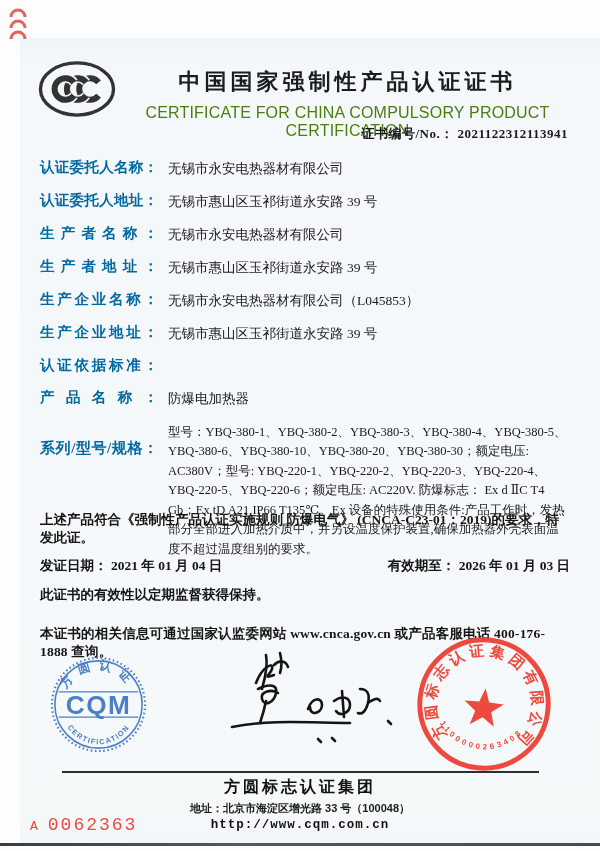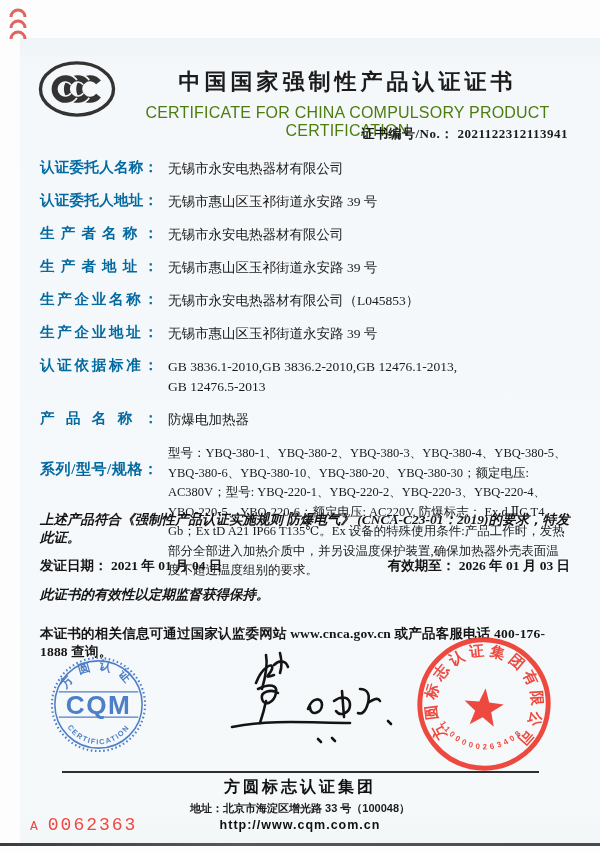--- a/index.html
+++ b/index.html
@@ -27,37 +27,37 @@
   .f-label { width:118px; flex-shrink:0; font-weight:700; font-size:14.5px;
     text-align:justify; text-align-last:justify; color:#0369a1; line-height:1.3; }
   .f-value { flex:1; margin-left:10px; font-size:13.5px; line-height:1.45;
     white-space:pre-line; padding-top:1px; }
   .f-row.spec .f-value { font-size:12.5px; line-height:1.56; padding-top:2px; }
   .f-row.spec .f-label { font-size:15px; padding-top:18px; }
 
   
   .statements { position:absolute; left:40px; top:511px; width:530px;
     font-size:13.5px; font-weight:700; color:#151515; }
-  .st-line { margin-bottom:10px;font-style:italic; }
+  .st-line { margin-bottom:10px; }
   .dates { display:flex; justify-content:space-between; margin-bottom:11px; }
   .info-note { margin-top:21px; letter-spacing:.2px; }
 
   
   .cqm { position:absolute; left:50px; top:656px; }
   .signature { position:absolute; left:222px; top:645px; }
   .stamp { position:absolute; left:410px; top:630px; transform:rotate(6deg); opacity:.95; }
 
   
   .rule { position:absolute; left:62px; top:771px; width:477px; height:2px; background:#2f2f2f; }
   .footer { position:absolute; left:100px; top:777px; width:400px; text-align:center; }
   .footer-org { font-size:16px; font-weight:700; letter-spacing:3px; color:#111; }
   .footer-addr { margin-top:3px; font-size:11px; font-weight:600; color:#1d1d1d;
     font-family:"Liberation Sans",sans-serif; }
   .footer-web { margin-top:2px; font-size:12.5px; font-weight:700; letter-spacing:1px;
-    font-family:Liberation Sans, sans-serif; color:#111; }
+    font-family:Liberation Mono, monospace; color:#111; }
   .serial { position:absolute; left:30px; top:815px; color:#ef4840;
     font-family:"Liberation Mono","DejaVu Sans Mono",monospace; }
   .serial .pfx { font-size:13px; margin-right:10px; }
   .serial .num { font-size:18px; letter-spacing:2px; }
   .bottom-edge { position:absolute; left:0; top:843px; width:600px; height:3px;
     background:linear-gradient(90deg,#3c3c3c,#585858 40%,#4a4a4a); }
 </style>
 </head>
 <body>
 
@@ -112,22 +112,20 @@
     <div class="f-row">
       <span class="f-label">生产企业名称：</span>
       <span class="f-value">无锡市永安电热器材有限公司（L045853）</span>
     </div>
     <div class="f-row">
       <span class="f-label">生产企业地址：</span>
       <span class="f-value">无锡市惠山区玉祁街道永安路 39 号</span>
     </div>
     <div class="f-row">
       <span class="f-label">认证依据标准：</span>
-      <span class="f-value">GB 3836.1-2010,GB 3836.2-2010,GB 12476.1-2013,
-GB 12476.5-2013</span>
     </div>
     <div class="f-row">
       <span class="f-label">产 品 名 称 ：</span>
       <span class="f-value">防爆电加热器</span>
     </div>
     <div class="f-row spec">
       <span class="f-label">系列/型号/规格：</span>
       <span class="f-value">型号：YBQ-380-1、YBQ-380-2、YBQ-380-3、YBQ-380-4、YBQ-380-5、YBQ-380-6、YBQ-380-10、YBQ-380-20、YBQ-380-30；额定电压: AC380V；型号: YBQ-220-1、YBQ-220-2、YBQ-220-3、YBQ-220-4、YBQ-220-5、YBQ-220-6；额定电压: AC220V. 防爆标志： Ex d ⅡC T4 Gb；Ex tD A21 IP66 T135℃。Ex 设备的特殊使用条件:产品工作时，发热部分全部进入加热介质中，并另设温度保护装置,确保加热器外壳表面温度不超过温度组别的要求。</span>
     </div>
   </div>

